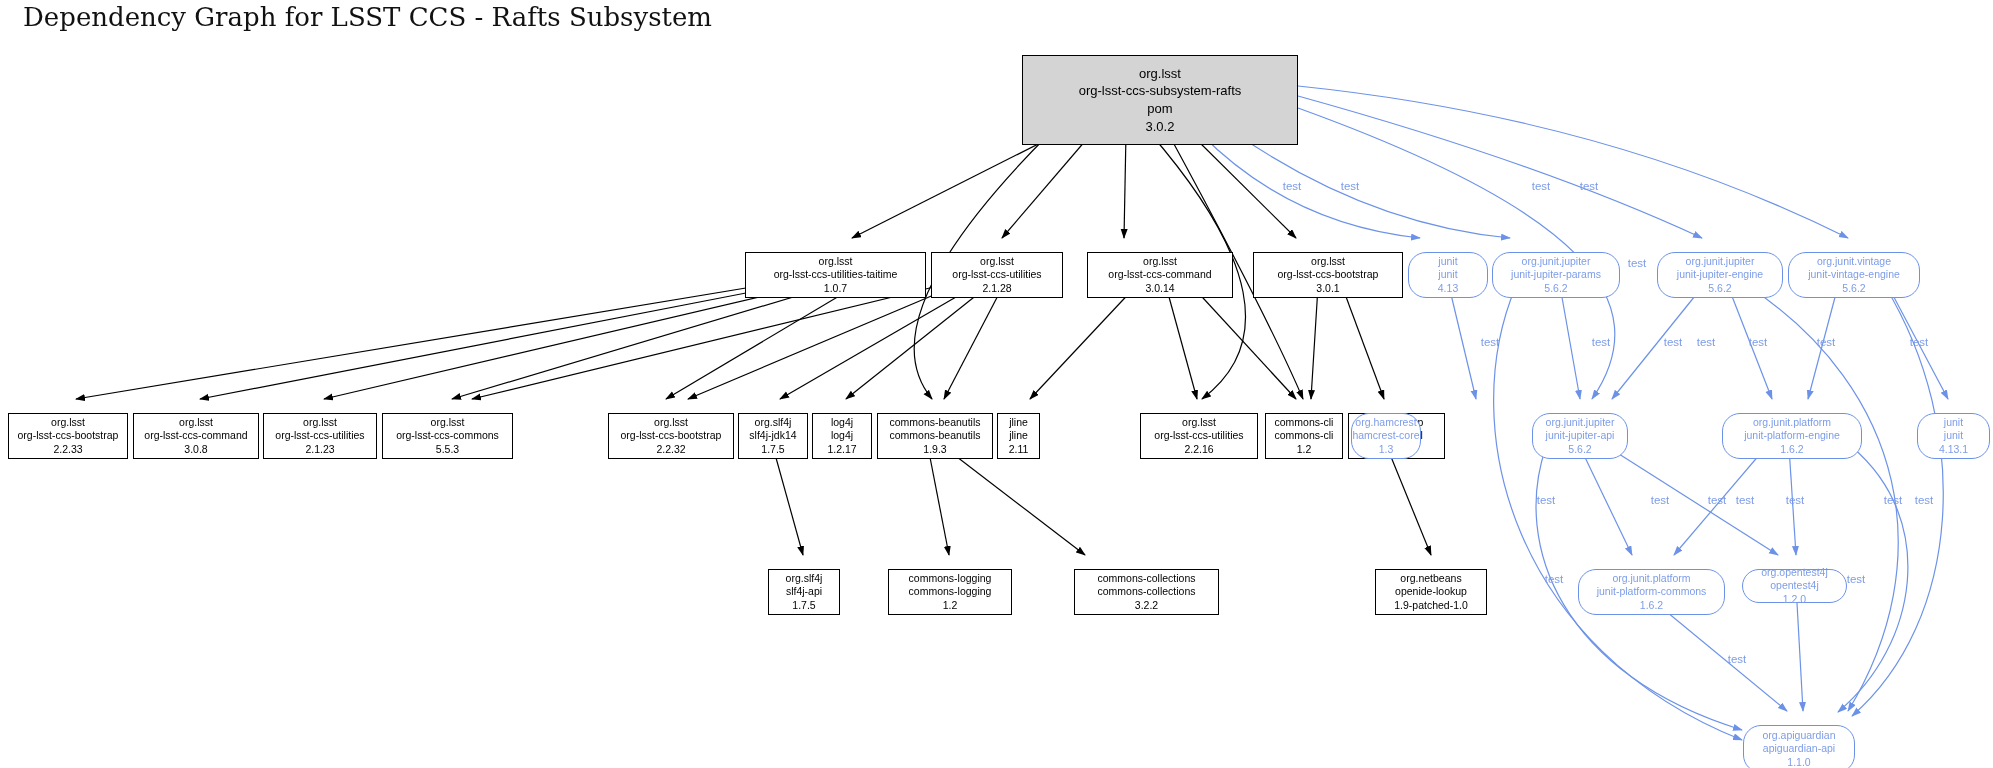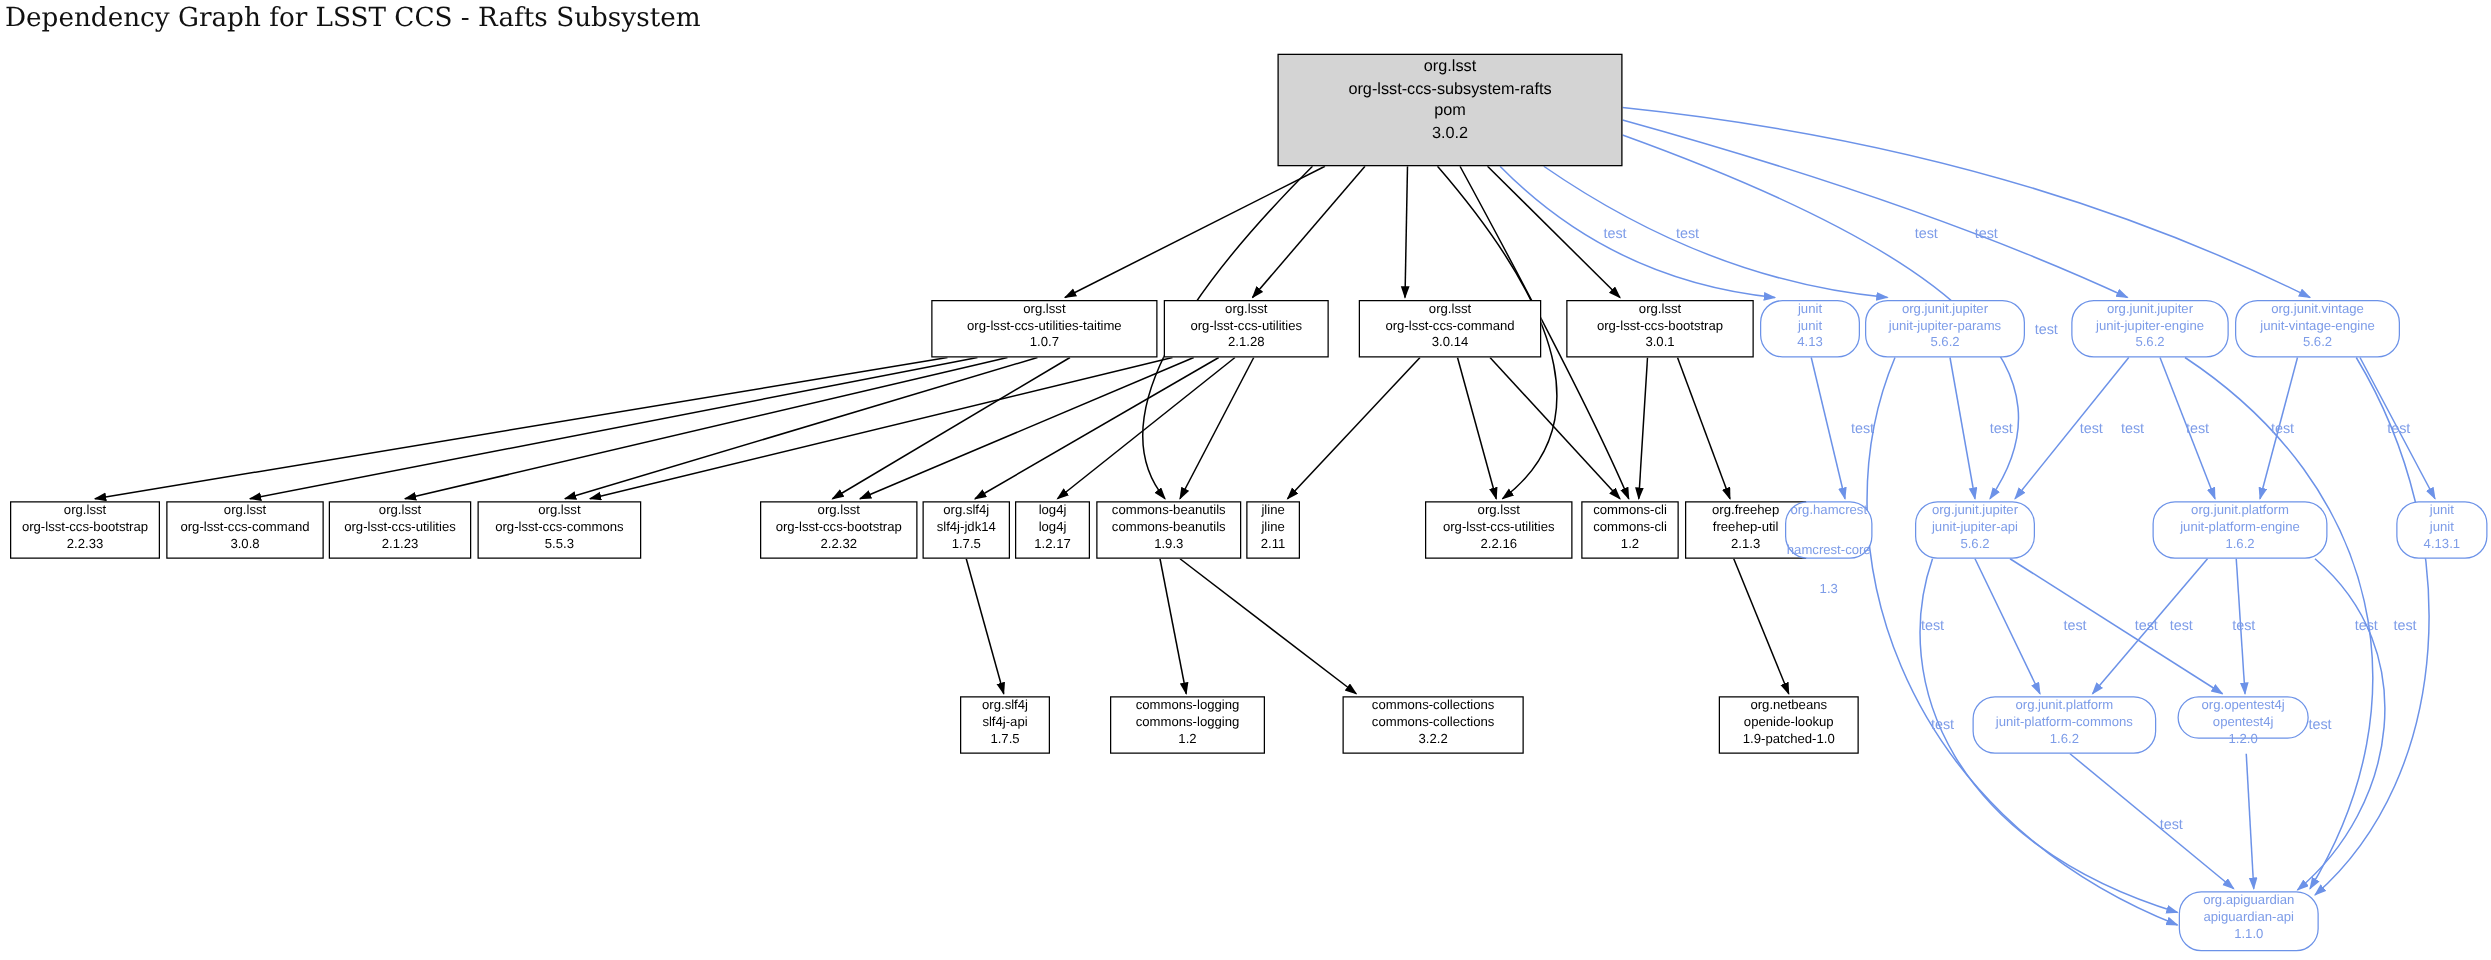--- a/index.html
+++ b/index.html
@@ -1,28 +1,28 @@
 <!DOCTYPE html>
 <html><head>
 <meta charset="utf-8">
 <style>
   html,body{margin:0;padding:0;background:#fff;}
   #canvas{position:relative;width:1993px;height:768px;background:#fff;overflow:hidden;
           font-family:"Liberation Sans",sans-serif;}
-  #title{position:absolute;left:4px;top:2px;font-family:"DejaVu Serif",serif;
-         font-size:21px;color:#111;white-space:nowrap;}
+  #title{position:absolute;left:23px;top:2px;font-family:"DejaVu Serif",serif;
+         font-size:26px;color:#111;white-space:nowrap;}
   #edges{position:absolute;left:0;top:0;width:1993px;height:768px;}
   .edge{fill:none;stroke-width:1.2px;}
   .edge.compile{stroke:#000000;}
   .edge.test{stroke:#6c92e8;}
   .elabel{font-family:"Liberation Sans",sans-serif;font-size:11.5px;fill:#7d9ce8;text-anchor:middle;}
   #nodes{position:absolute;left:0;top:0;width:1993px;height:768px;}
-  .node{position:absolute;display:flex;flex-direction:column;align-items:center;
+  .node{position:absolute;display:flex;flex-direction:column;justify-content:center;align-items:center;
         background:#fff;border:1.2px solid #000;box-sizing:border-box;text-align:center;
-        font-size:10.5px;line-height:1.3;color:#000;cursor:pointer;}
+        font-size:10.5px;line-height:1.3;color:#000;cursor:pointer;margin-top:12px;}
   .node .nline{white-space:nowrap;}
   .node.test{border-color:#6c92e8;color:#7d9ce8;border-radius:18px;}
   .node.root{background:#d4d4d4;font-size:13px;line-height:1.35;}
 </style>
 </head>
 <body>
 
 <div id="canvas">
   <div id="title">Dependency Graph for LSST CCS - Rafts Subsystem</div>
   <svg id="edges" width="1993" height="768" viewBox="0 0 1993 768" xmlns="http://www.w3.org/2000/svg">
@@ -205,21 +205,21 @@
       <div class="node dep" style="left: 1265px; top: 401px; width: 78px; height: 46px;">
         <div class="nline">commons-cli</div>
         <div class="nline">commons-cli</div>
         <div class="nline">1.2</div>
       </div>
       <div class="node dep" style="left: 1348px; top: 401px; width: 97px; height: 46px;">
         <div class="nline">org.freehep</div>
         <div class="nline">freehep-util</div>
         <div class="nline">2.1.3</div>
       </div>
-      <div class="node test" style="left: 1428px; top: 401px; width: 70px; height: 46px; gap: 18px;">
+      <div class="node test" style="left: 1351px; top: 401px; width: 70px; height: 46px;">
         <div class="nline">org.hamcrest</div>
         <div class="nline">hamcrest-core</div>
         <div class="nline">1.3</div>
       </div>
       <div class="node test" style="left: 1532px; top: 401px; width: 96px; height: 46px;">
         <div class="nline">org.junit.jupiter</div>
         <div class="nline">junit-jupiter-api</div>
         <div class="nline">5.6.2</div>
       </div>
       <div class="node test" style="left: 1722px; top: 401px; width: 140px; height: 46px;">

